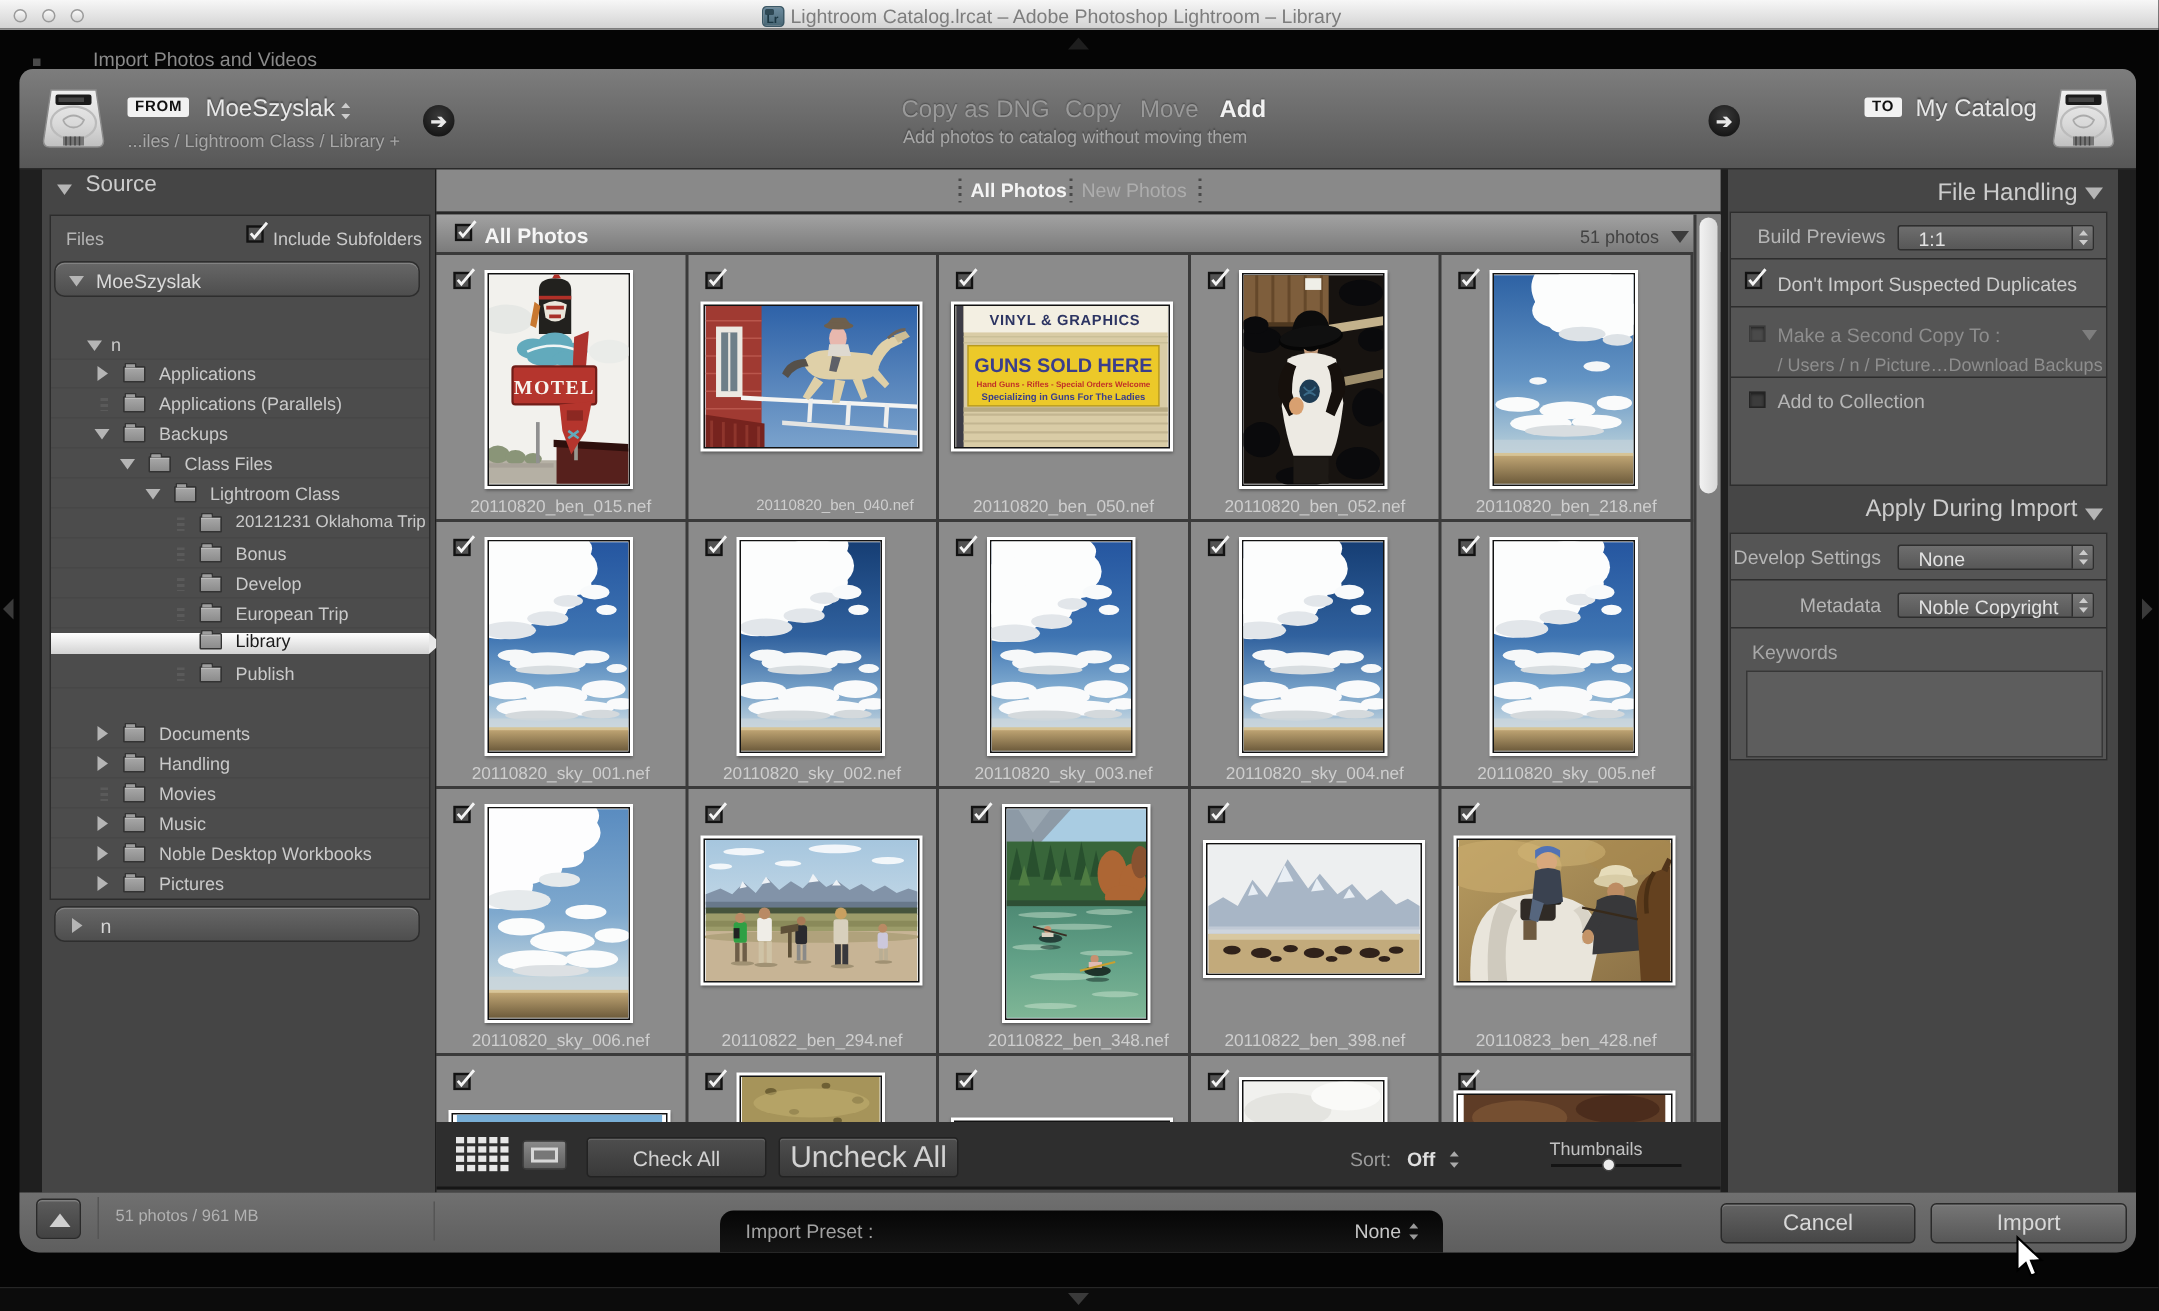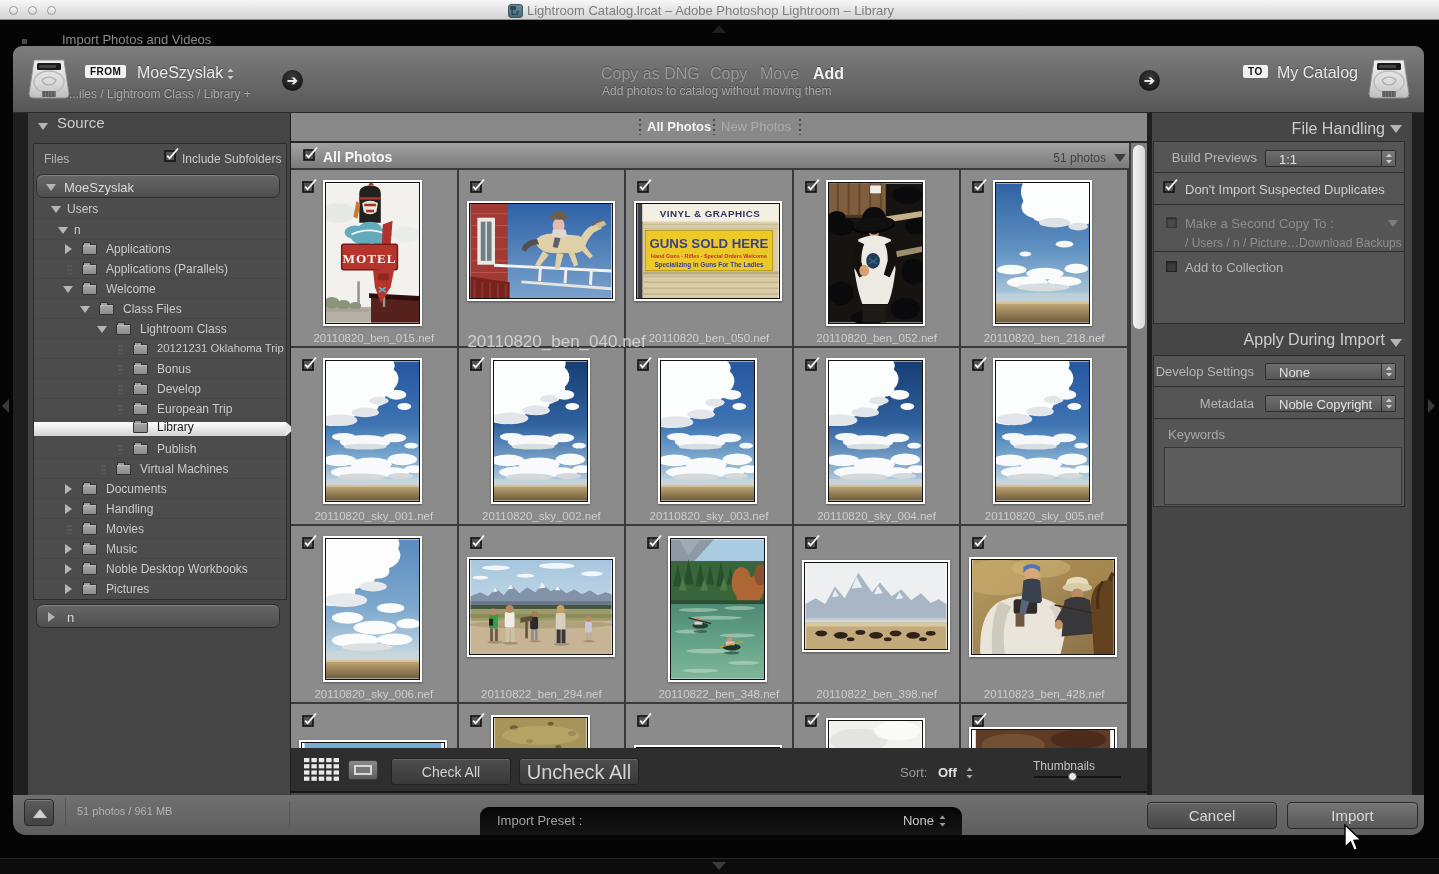--- a/index.html
+++ b/index.html
@@ -89,21 +89,21 @@
           <line x1="19" y1="33" x2="19" y2="39"></line>
           <line x1="22" y1="33" x2="22" y2="39"></line>
           <line x1="25" y1="33" x2="25" y2="39"></line>
         </g>
   </svg>
   <div class="fromto" style="left:72px;top:19px">FROM</div>
   <div class="bigt" style="left:124px;top:18px">MoeSzyslak</div>
   <svg class="abs" style="left:213px;top:22px" width="9" height="12" viewBox="0 0 9 12">
         <path d="M1.5 4 L4.5 0.5 L7.5 4 Z M1.5 8 L4.5 11.5 L7.5 8 Z" fill="#ccc"></path>
       </svg>
-  <div class="subt" style="left:56px;top:41px">...iles / Lightroom Class / Library +</div>
+  <div class="subt" style="left:72px;top:41px">...iles / Lightroom Class / Library +</div>
   <div class="arrc" style="left:269px;top:24px">➔</div>
   <div class="modet" style="left:588px;top:19px">Copy as DNG</div>
   <div class="modet" style="left:697px;top:19px">Copy</div>
   <div class="modet" style="left:747px;top:19px">Move</div>
   <div class="modet" style="left:800px;top:19px;color:#f2f2f2;font-weight:bold">Add</div>
   <div class="subt" style="left:589px;top:38px">Add photos to catalog without moving them</div>
   <div class="arrc" style="left:1126px;top:24px">➔</div>
   <div class="fromto" style="left:1230px;top:19px">TO</div>
   <div class="bigt" style="left:1264px;top:18px">My Catalog</div>
   <svg class="hdd" style="left:1355px;top:12px" viewBox="0 0 42 43">
@@ -129,42 +129,38 @@
    <div class="tlbl" style="left:10px;top:8px;color:#b5b5b5">Files</div>
    <svg class="cbsvg" style="left:130px;top:3px" viewBox="0 0 17 15">
           <rect x="1" y="4" width="10" height="10" fill="#525252" stroke="#121212" stroke-width="1.6"></rect>
           <path d="M3.2 8.6 L5.6 11.4 L14 1.5" fill="none" stroke="#f4f4f4" stroke-width="1.9"></path>
         </svg>
    <div class="tlbl" style="left:148px;top:8px">Include Subfolders</div>
    <div class="roundbox" style="top:30px">
           <div class="texp" style="left:9px;top:9px"></div>
           <div class="tlbl" style="left:27px;top:5px;font-size:13px;color:#dadada">MoeSzyslak</div>
         </div>
-   <div class="trow" style="top:55px">
-          <div class="texp" style="left:17px"></div>
-          <div class="tlbl" style="left:33px">Users</div>
-        </div>
    <div class="trow" style="top:76px">
           <div class="texp" style="left:24px"></div>
           <div class="tlbl" style="left:40px">n</div>
         </div>
    <div class="trow" style="top:95px">
           <div class="tcol" style="left:31px"></div>
           <div class="fold" style="left:48px"></div>
           <div class="tlbl" style="left:72px">Applications</div>
         </div>
    <div class="trow" style="top:115px">
           <div class="tdot" style="left:33px"></div>
           <div class="fold" style="left:48px"></div>
           <div class="tlbl" style="left:72px">Applications (Parallels)</div>
         </div>
    <div class="trow" style="top:135px">
           <div class="texp" style="left:29px"></div>
           <div class="fold" style="left:48px"></div>
-          <div class="tlbl" style="left:72px">Welcome</div>
+          <div class="tlbl" style="left:72px">Backups</div>
         </div>
    <div class="trow" style="top:155px">
           <div class="texp" style="left:46px"></div>
           <div class="fold" style="left:65px"></div>
           <div class="tlbl" style="left:89px">Class Files</div>
         </div>
    <div class="trow" style="top:175px">
           <div class="texp" style="left:63px"></div>
           <div class="fold" style="left:82px"></div>
           <div class="tlbl" style="left:106px">Lightroom Class</div>
@@ -190,25 +186,20 @@
           <div class="tlbl" style="left:123px">European Trip</div>
         </div>
    <div id="librow">
           <div class="fold" style="left:99px;top:0px"></div>
           <div class="tlbl" style="left:123px;top:-2px;color:#1a1a1a">Library</div>
         </div>
    <div class="trow" style="top:295px">
           <div class="tdot" style="left:84px"></div>
           <div class="fold" style="left:99px"></div>
           <div class="tlbl" style="left:123px">Publish</div>
-        </div>
-   <div class="trow" style="top:315px">
-          <div class="tdot" style="left:67px"></div>
-          <div class="fold" style="left:82px"></div>
-          <div class="tlbl" style="left:106px">Virtual Machines</div>
         </div>
    <div class="trow" style="top:335px">
           <div class="tcol" style="left:31px"></div>
           <div class="fold" style="left:48px"></div>
           <div class="tlbl" style="left:72px">Documents</div>
         </div>
    <div class="trow" style="top:355px">
           <div class="tcol" style="left:31px"></div>
           <div class="fold" style="left:48px"></div>
           <div class="tlbl" style="left:72px">Handling</div>
@@ -402,21 +393,21 @@
             <path d="M68 36 q-12 0 -16 10 l4 3 q5 -8 14 -8 Z" fill="#55504a"></path>
             <path d="M128 20 l8 -3 l3 4 l-8 4 Z" fill="#cdbd94"></path>
             <path d="M124 22 q6 -6 12 -6" stroke="#6e6458" stroke-width="2" fill="none"></path>
             <ellipse cx="90" cy="22" rx="6" ry="8" fill="#e8b8ae"></ellipse>
             <path d="M84 26 h13 l2 8 h-16 Z" fill="#ded9d0"></path>
             <path d="M82 13 h17 l-4 -5 h-9 Z" fill="#6e5f4c"></path>
             <ellipse cx="90.5" cy="13.5" rx="10" ry="2.5" fill="#6e5f4c"></ellipse>
             <path d="M86 34 l-2 10 l5 1 l3 -10 Z" fill="#5e6068"></path>
           </svg>
         </div>
-  <div class="abs" style="left:0;top:162px;width:196px;text-align:center;font-size:17px;color:#cecece">20110820_ben_040.nef</div>
+  <div class="abs" style="left:0;top:162px;width:196px;text-align:center;font-size:10px;color:#cecece">20110820_ben_040.nef</div>
   </div>
   <div class="abs" style="left:335.2px;top:58px;width:165.6px;height:176px">
   <svg class="cbsvg" style="left:11px;top:8px" viewBox="0 0 17 15">
           <rect x="1" y="4" width="10" height="10" fill="#525252" stroke="#121212" stroke-width="1.6"></rect>
           <path d="M3.2 8.6 L5.6 11.4 L14 1.5" fill="none" stroke="#f4f4f4" stroke-width="1.9"></path>
         </svg>
   <div class="ph" style="left:8px;top:31px">
           <svg width="144" height="96" viewBox="0 0 144 96" style="display:block;border:1px solid #121212">
             <rect width="144" height="96" fill="#d9cca6"></rect>
             <rect x="0" y="0" width="5" height="96" fill="#3c3c46"></rect>

